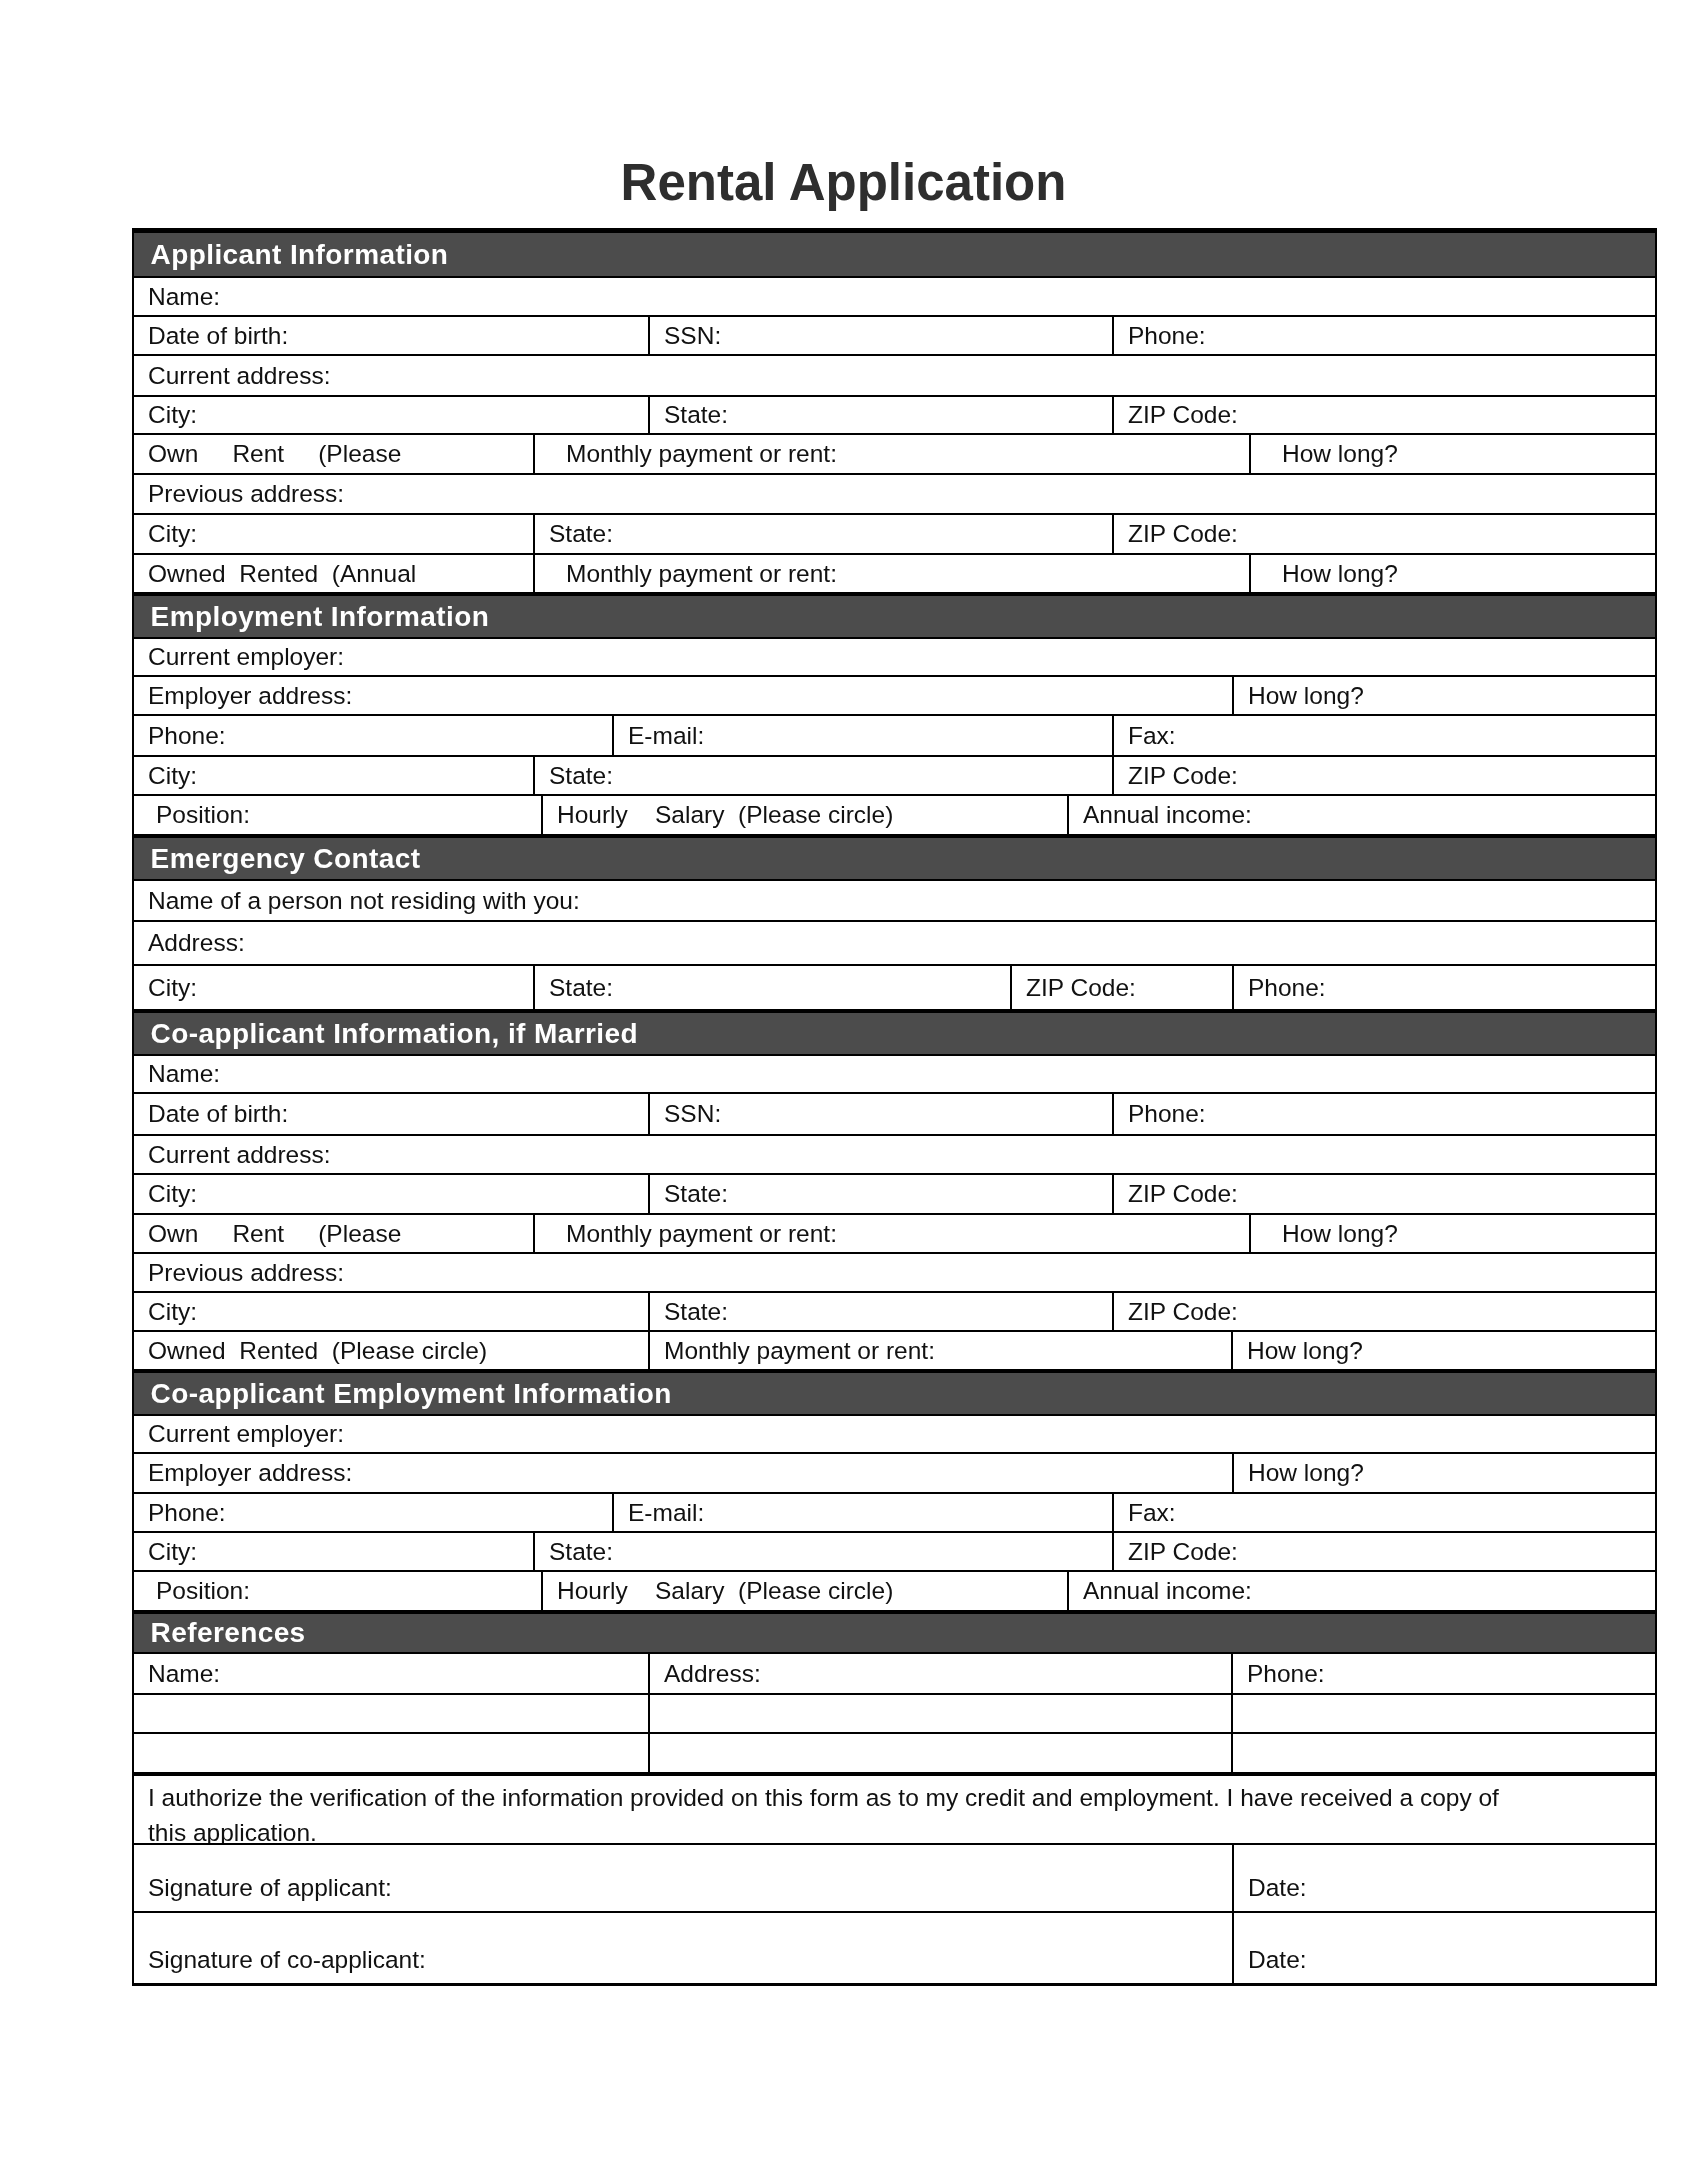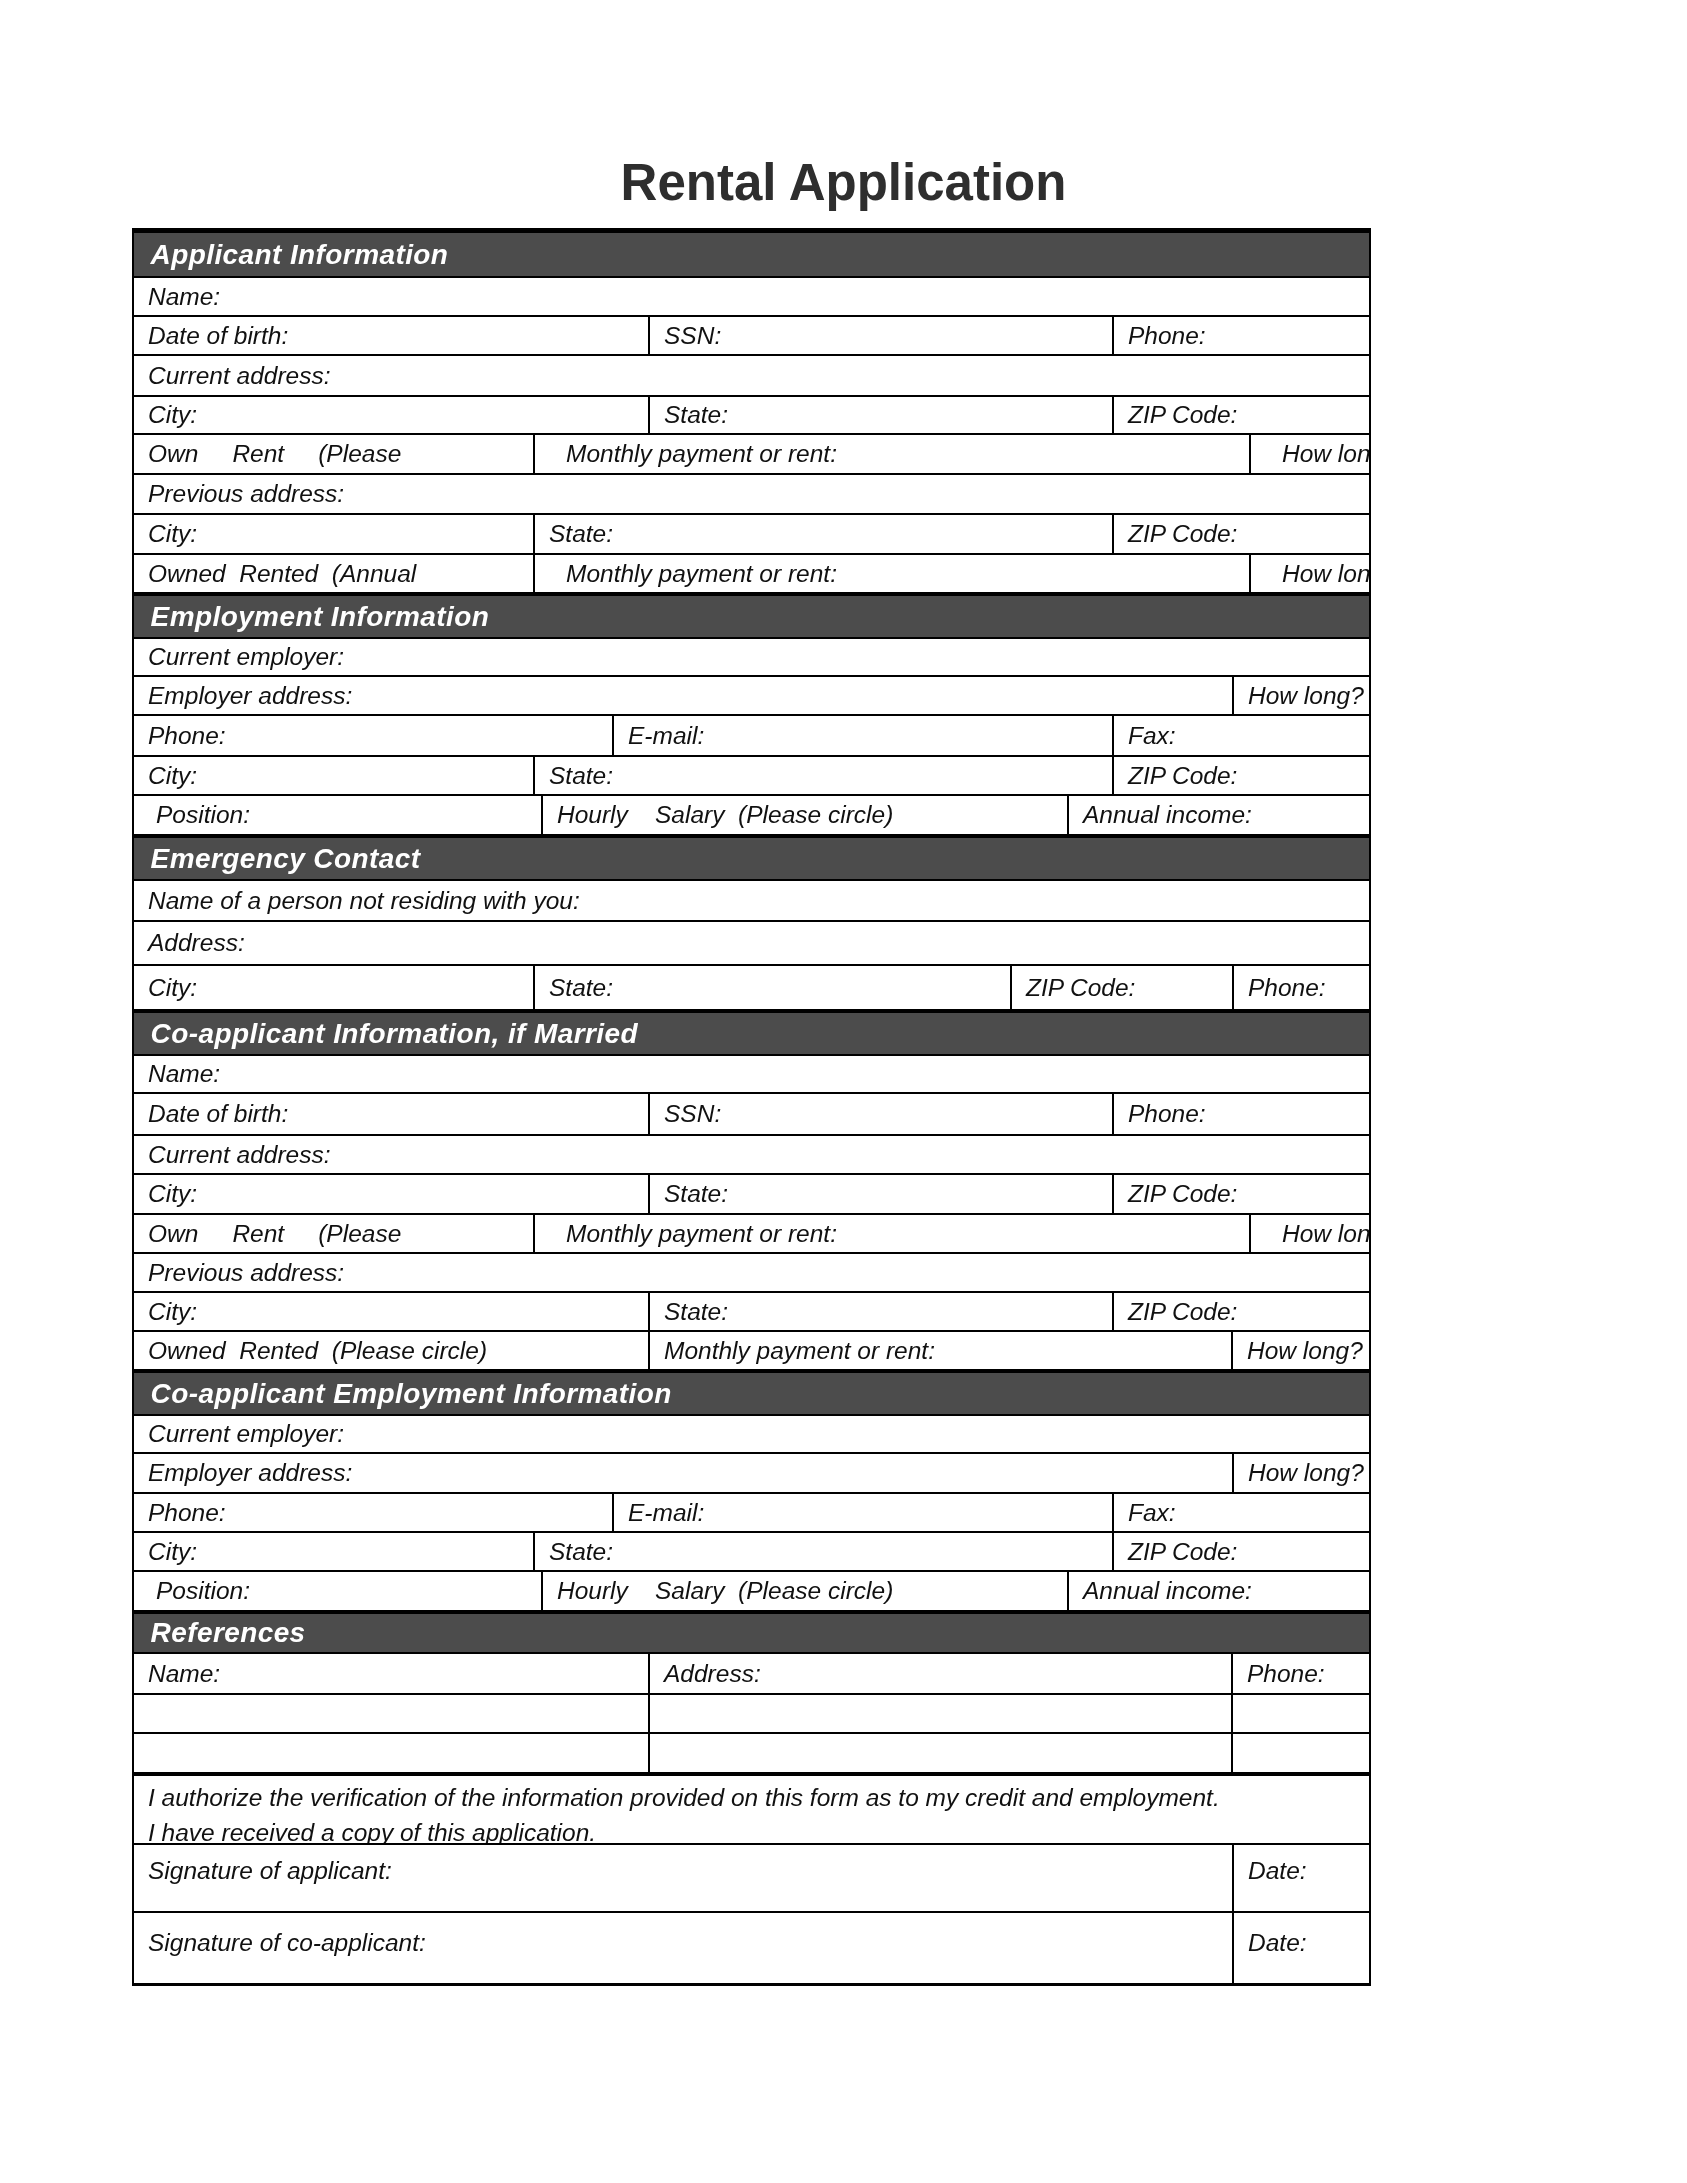--- a/index.html
+++ b/index.html
@@ -18,27 +18,26 @@
     margin: 0;
     padding-top: 157px;
     text-align: center;
     font-size: 51px;
     line-height: 52px;
     font-weight: bold;
     color: #2e2e2e;
   }
   .form-table {
     margin: 19px 0 0 132px;
-    width: 1239px;
+    width: 1525px;
     box-sizing: border-box;
     border: 2.6px solid #000000;
     border-top-width: 5.2px;
     border-bottom-width: 3.5px;
     background: #ffffff;
-    font-style: italic;
   }
   .row {
     display: grid;
     box-sizing: border-box;
     border-bottom: 2.6px solid #000000;
   }
   .row:last-child { border-bottom: 0; }
   .cell {
     box-sizing: border-box;
     display: flex;
@@ -58,21 +57,21 @@
   .row.header .cell {
     color: #ffffff;
     font-weight: bold;
     font-size: 28px;
     letter-spacing: 0.4px;
     padding-left: 16.6px;
   }
   .row.thick-top { border-top: 2.6px solid #000000; }
   .row.sig .cell {
     align-items: flex-end;
-    padding-bottom: 26px;
+    padding-bottom: 9px;
   }
   .row.para .cell {
     white-space: normal;
     align-items: flex-start;
     line-height: 35px;
     padding-top: 4.4px;
     padding-right: 148px;
   }
   
   .cols-full { grid-template-columns: 1fr; }

